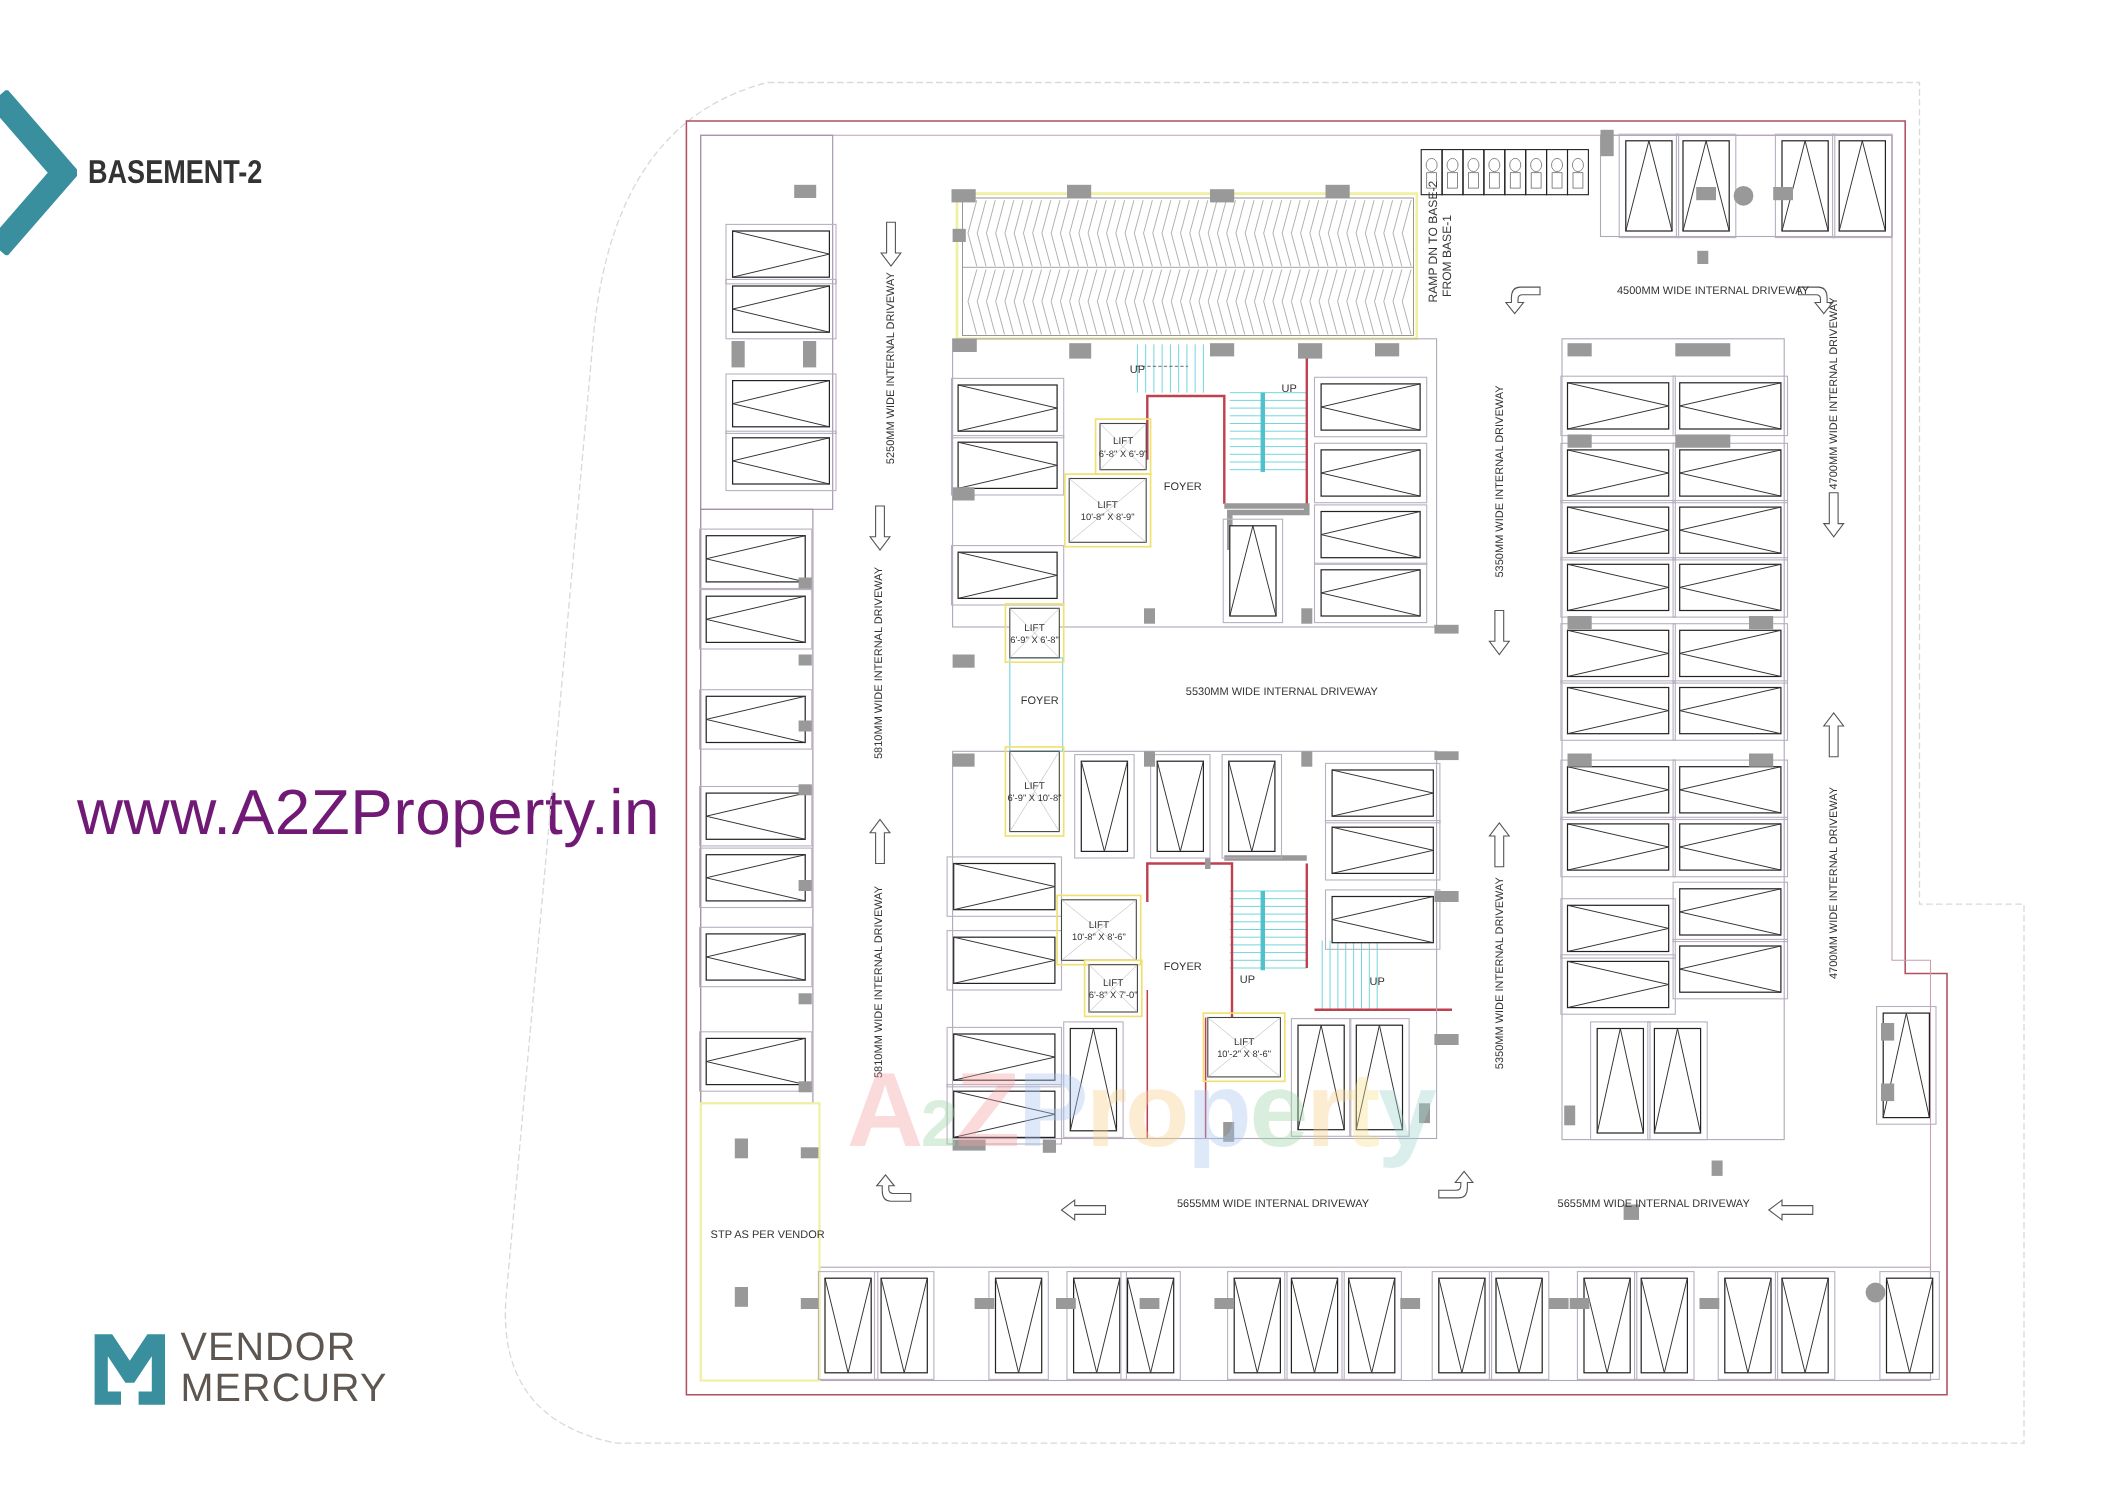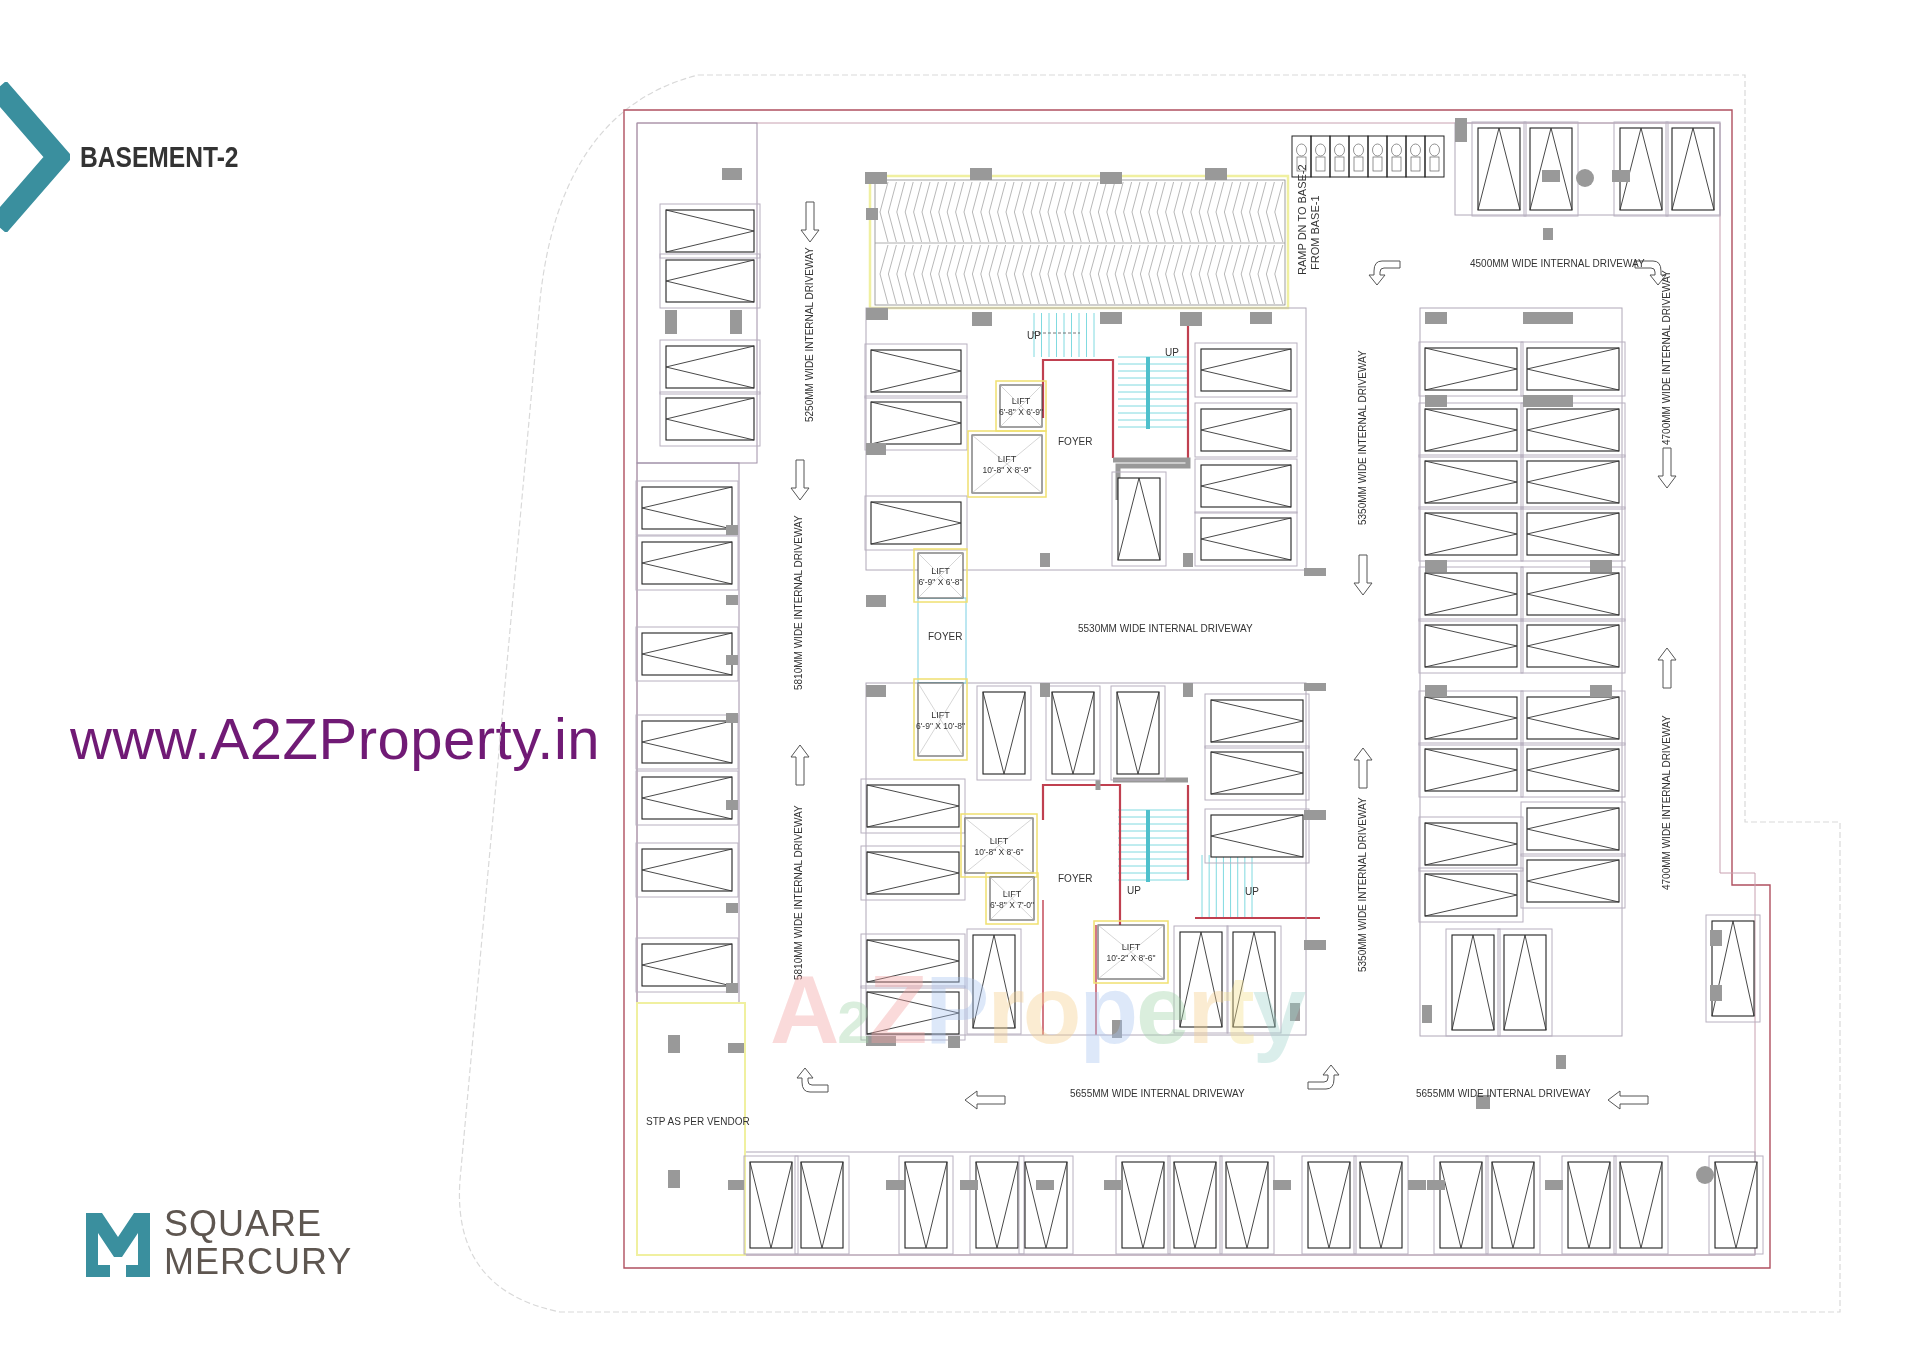--- a/index.html
+++ b/index.html
@@ -791,16 +791,16 @@
   <text x="1245" y="895" font-size="10">UP</text>
 </svg>
 
 <div class="wm-logo" id="wm-logo"><span style="color: rgb(242, 160, 160);">A</span><span style="color: rgb(159, 212, 168); font-size: 60px;">2</span><span style="color: rgb(242, 160, 160);">Z</span><span style="color: rgb(168, 196, 240);">P</span><span style="color: rgb(245, 207, 140);">r</span><span style="color: rgb(245, 207, 140);">o</span><span style="color: rgb(168, 196, 240);">p</span><span style="color: rgb(159, 212, 168);">e</span><span style="color: rgb(245, 207, 140);">r</span><span style="color: rgb(245, 224, 140);">t</span><span style="color: rgb(159, 212, 204);">y</span></div>
 
 <div class="logo">
   <svg width="72" height="72" viewBox="0 0 72 72" style="position:absolute;left:0;top:4px;">
     <path d="M4 4 L20 4 L36 28 L52 4 L68 4 L68 68 L44 68 L44 56 L56 56 L56 24 L40 48 L32 48 L16 24 L16 56 L28 56 L28 68 L4 68 Z" fill="#3a8f9e"></path>
   </svg>
   <div class="logo-text">
-    <div>SQUARE</div>
+    <div>VENDOR</div>
     <div>MERCURY</div>
   </div>
 </div>
 
 </body></html>

